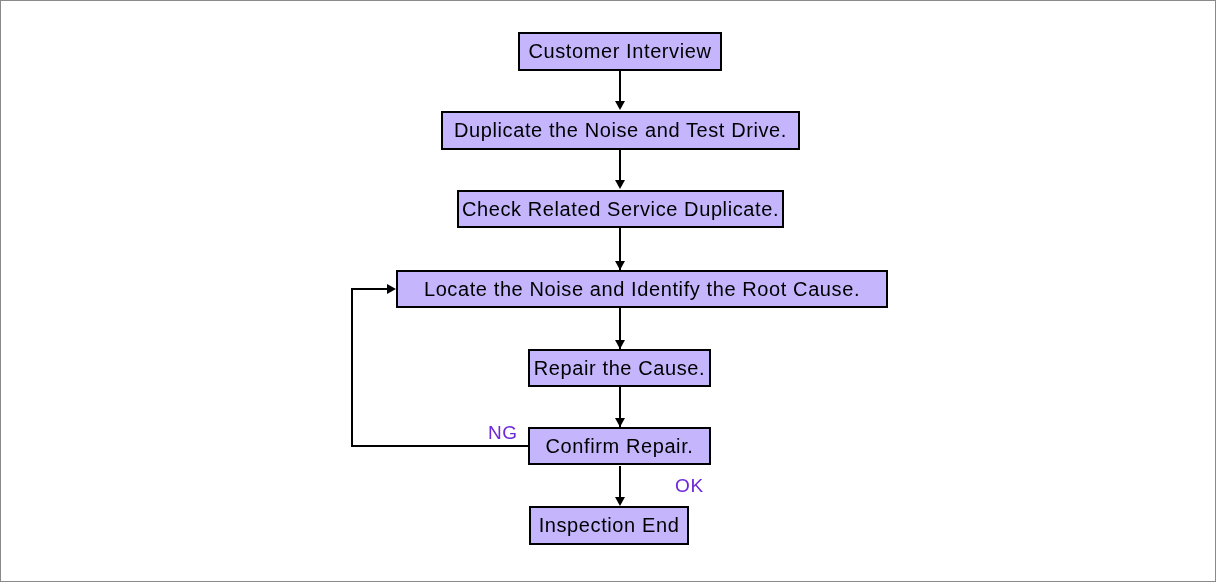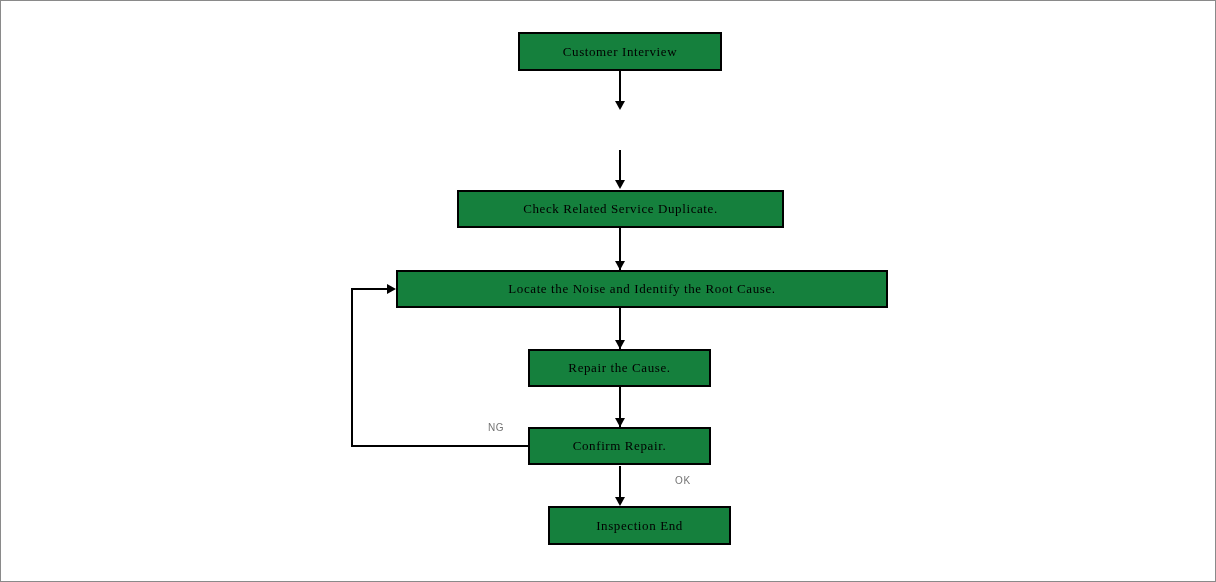--- a/index.html
+++ b/index.html
@@ -19,29 +19,28 @@
     width: 1216px;
     height: 582px;
     border: 1px solid #8a8a8a;
     box-sizing: border-box;
     background: #ffffff;
   }
   .node {
     position: absolute;
     box-sizing: border-box;
     border: 2px solid #000000;
-    background: #15803d;
+    background: #c4b5fd;
     display: flex;
     align-items: center;
     justify-content: center;
-    font-size: 13px;
+    font-size: 20px;
     letter-spacing: 0.6px;
     white-space: nowrap;
     color: #000000;
-    font-family: Liberation Serif, serif;
   }
   .vline {
     position: absolute;
     width: 2px;
     background: #000000;
   }
   .hline {
     position: absolute;
     height: 2px;
     background: #000000;
@@ -57,38 +56,41 @@
   .arrow-right {
     position: absolute;
     width: 0;
     height: 0;
     border-top: 5px solid transparent;
     border-bottom: 5px solid transparent;
     border-left: 9px solid #000000;
   }
   .edge-label {
     position: absolute;
-    font-size: 10px;
+    font-size: 19px;
     letter-spacing: 0.6px;
-    color: #737373;
+    color: #6d28d9;
     white-space: nowrap;
   }
 </style>
 </head>
 <body>
 
 <div id="canvas">
 
   <div class="node" style="left:517px; top:31px; width:204px; height:39px;">
     <span>Customer Interview</span>
   </div>
 
   <div class="vline" style="left:618px; top:70px; height:31px;"></div>
   <div class="arrow-down" style="left:614px; top:100px;"></div>
 
+  <div class="node" style="left:440px; top:110px; width:359px; height:39px;">
+    <span>Duplicate the Noise and Test Drive.</span>
+  </div>
 
   <div class="vline" style="left:618px; top:149px; height:31px;"></div>
   <div class="arrow-down" style="left:614px; top:179px;"></div>
 
   <div class="node" style="left:456px; top:189px; width:327px; height:38px;">
     <span>Check Related Service Duplicate.</span>
   </div>
 
   <div class="vline" style="left:618px; top:227px; height:42px;"></div>
   <div class="arrow-down" style="left:614px; top:260px;"></div>
@@ -114,17 +116,17 @@
   <div class="hline" style="left:350px; top:444px; width:177px;"></div>
   <div class="vline" style="left:350px; top:288px; height:157px;"></div>
   <div class="hline" style="left:350px; top:287px; width:38px;"></div>
   <div class="arrow-right" style="left:386px; top:283px;"></div>
   <div class="edge-label" style="left:487px; top:421px;">NG</div>
 
   <div class="vline" style="left:618px; top:465px; height:36px;"></div>
   <div class="arrow-down" style="left:614px; top:496px;"></div>
   <div class="edge-label" style="left:636px; top:474px;margin-left:38px;">OK</div>
 
-  <div class="node" style="left:547px; top:505px; width:183px; height:39px;text-align:right;">
+  <div class="node" style="left:528px; top:505px; width:160px; height:39px;text-align:right;">
     <span>Inspection End</span>
   </div>
 
 </div>
 
 </body></html>

